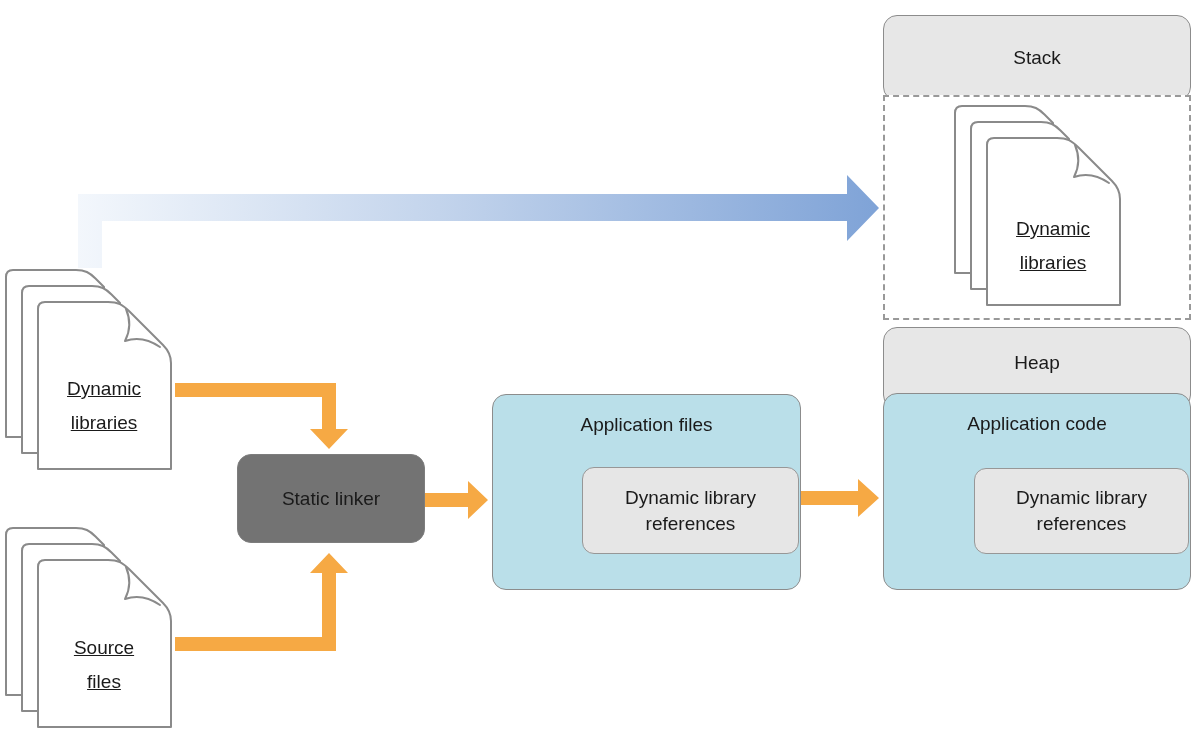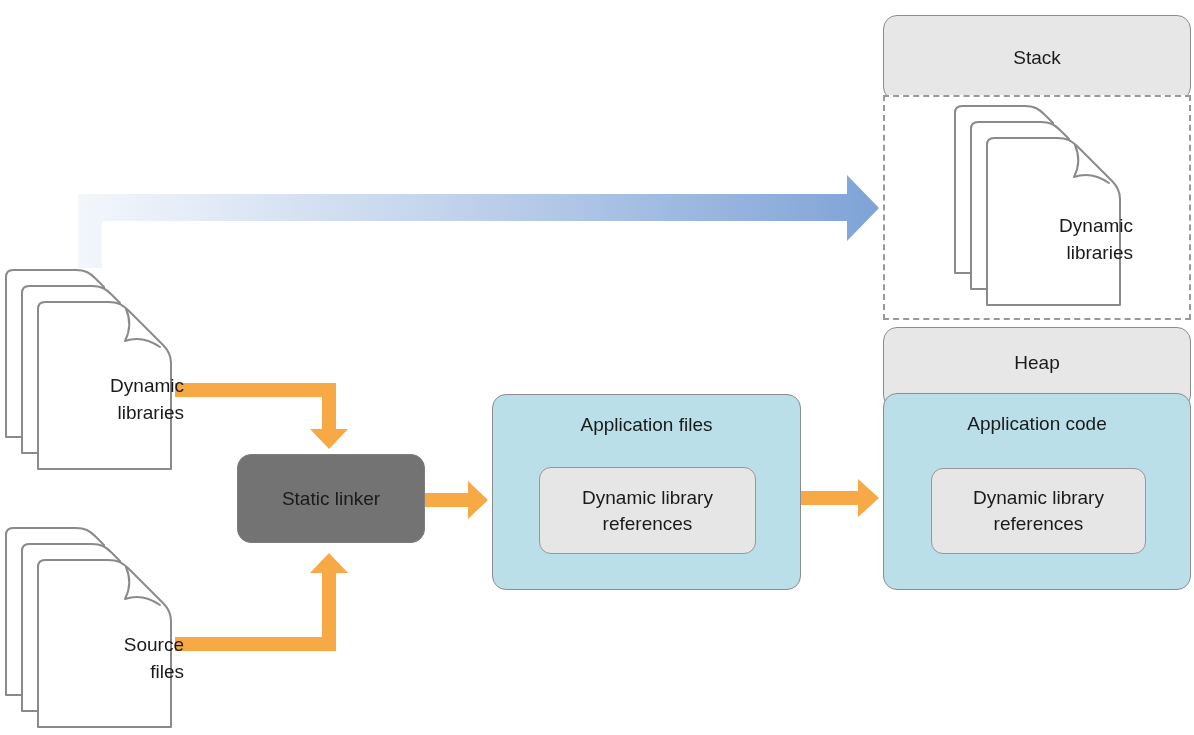--- a/index.html
+++ b/index.html
@@ -17,27 +17,27 @@
   .dashed-region{position:absolute;left:883px;top:95px;width:308px;height:225px;
     border:2px dashed #999;box-sizing:border-box;background:#fff;z-index:1;}
   .heap-box{left:883px;top:327px;width:308px;height:82px;z-index:1;}
   .heap-label{display:block;text-align:center;padding-top:24px;}
 
   .app-code-box{left:883px;top:393px;width:308px;height:197px;z-index:3;}
   .app-file-box{left:492px;top:394px;width:309px;height:196px;z-index:3;}
   .box-title{position:absolute;top:19px;left:0;right:0;text-align:center;}
   .refs-box{position:absolute;background:#e6e6e6;border:1.5px solid #979797;border-radius:12px;
     box-sizing:border-box;display:flex;align-items:center;justify-content:center;
-    text-align:center;white-space:pre-line;line-height:26px;}
+    text-align:center;white-space:pre-line;line-height:26px;margin-left:43px;}
   .app-file-box .refs-box{left:46px;top:72px;width:217px;height:87px;}
   .app-code-box .refs-box{left:47px;top:74px;width:215px;height:86px;}
 
   .linker-box{left:237px;top:454px;width:188px;height:89px;z-index:3;}
 
-  .doc-label{position:absolute;z-index:3;text-align:right;white-space:pre-line;line-height:27px;}
+  .doc-label{position:absolute;z-index:3;text-align:center;white-space:pre-line;line-height:34px;text-decoration:underline;}
   .label-dyn{left:24px;top:372px;width:160px;}
   .label-src{left:24px;top:631px;width:160px;}
   .label-stack-dyn{left:973px;top:212px;width:160px;}
 
   .arrow-layer{position:absolute;left:0;top:0;z-index:2;}
 </style>
 </head>
 <body>
 
 <div class="canvas">

